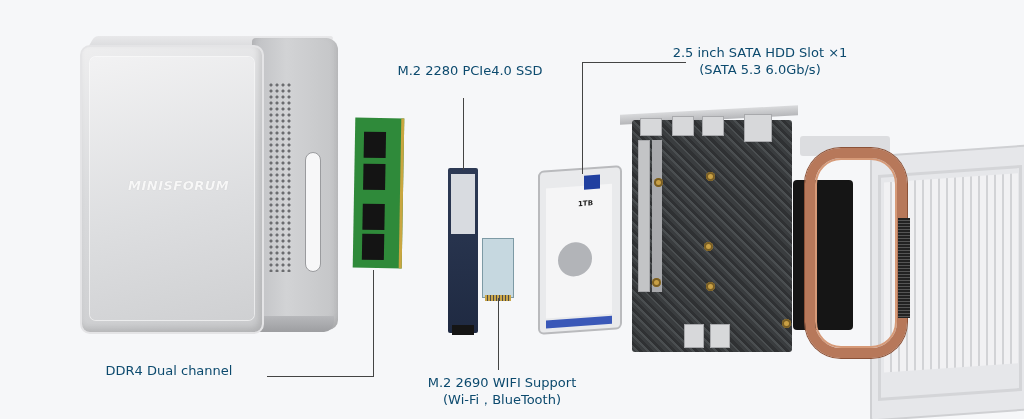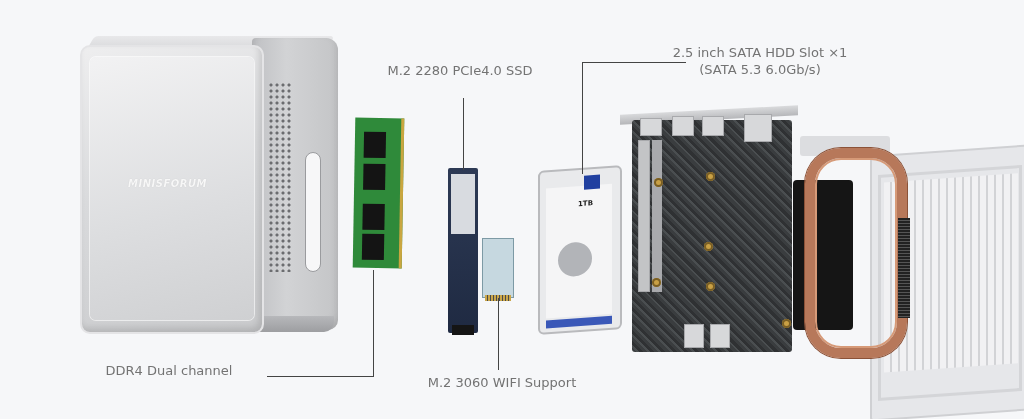--- a/index.html
+++ b/index.html
@@ -5,21 +5,21 @@
   html, body { margin: 0; padding: 0; }
   body {
     width: 1024px; height: 419px; overflow: hidden;
     background: #f6f7f9;
     font-family: "DejaVu Sans", sans-serif;
     position: relative;
     color: #2a2a2a;
   }
   .label {
     position: absolute; text-align: center; font-size: 13px; line-height: 17px;
-    color: #737373; white-space: nowrap; letter-spacing: 0;
+    color: #0c4a6e; white-space: nowrap; letter-spacing: 0;
   }
   .line-v { position: absolute; width: 1px; background: #444; }
   .line-h { position: absolute; height: 1px; background: #444; }
 
   
   .case-front {
     position: absolute; left: 80px; top: 45px; width: 180px; height: 285px;
     background: linear-gradient(160deg, #eeeeef 0%, #d9dadc 45%, #c9cacc 100%);
     border-radius: 10px; border: 2px solid #e4e4e6;
     box-shadow: inset -3px -4px 6px rgba(0,0,0,0.12);
@@ -44,21 +44,21 @@
   .vent {
     position: absolute; left: 268px; top: 82px; width: 24px; height: 190px;
     background-image: radial-gradient(circle, #6c6d70 1.3px, transparent 1.8px);
     background-size: 6px 6px;
   }
   .slot {
     position: absolute; left: 305px; top: 152px; width: 14px; height: 118px;
     border-radius: 8px; background: #f7f7f8; border: 1px solid #9a9b9e;
   }
   .brand {
-    position: absolute; left: 128px; top: 178px; font-size: 10px; font-style: italic;
+    position: absolute; left: 128px; top: 178px; font-size: 13px; font-style: italic;
     color: #f7f7f7; letter-spacing: 0.5px; font-weight: bold;
     text-shadow: 0 0 1px rgba(0,0,0,0.15);
   }
   .case-bottom {
     position: absolute; left: 84px; top: 316px; width: 250px; height: 16px;
     background: linear-gradient(180deg, #b7b8bb, #9d9ea1);
     border-radius: 0 0 10px 10px;
   }
 
   
@@ -201,34 +201,35 @@
   <div class="port" style="left:52px;bottom:4px;width:18px;height:22px"></div>
   <div class="port" style="left:78px;bottom:4px;width:18px;height:22px"></div>
   <div class="standoff" style="left:22px;top:58px"></div>
   <div class="standoff" style="left:74px;top:52px"></div>
   <div class="standoff" style="left:72px;top:122px"></div>
   <div class="standoff" style="left:20px;top:158px"></div>
   <div class="standoff" style="left:74px;top:162px"></div>
   <div class="standoff" style="left:150px;bottom:24px"></div>
 </div>
 
-<div class="label" style="left:380px;top:62px;width:160px">
+<div class="label" style="left:390px;top:62px;width:160px">
   <div>M.2 2280 PCIe4.0 SSD</div>
 </div>
 <div class="line-v" style="left:463px;top:98px;height:72px"></div>
 
 <div class="label" style="left:660px;top:44px;width:200px">
   <div>2.5 inch SATA HDD Slot ×1</div>
   <div>(SATA 5.3 6.0Gb/s)</div>
 </div>
 <div class="line-h" style="left:582px;top:62px;width:104px"></div>
 <div class="line-v" style="left:582px;top:62px;height:112px"></div>
 
 <div class="label" style="left:62px;top:362px;width:214px">
   <div>DDR4 Dual channel</div>
 </div>
 <div class="line-v" style="left:373px;top:270px;height:107px"></div>
 <div class="line-h" style="left:267px;top:376px;width:107px"></div>
 
 <div class="label" style="left:414px;top:374px;width:176px">
-  <div>M.2 3060 WIFI Support</div>
+  <div>M.2 2690 WIFI Support</div>
+  <div>(Wi-Fi，BlueTooth)</div>
 </div>
 <div class="line-v" style="left:498px;top:298px;height:72px"></div>
 
 </body></html>

